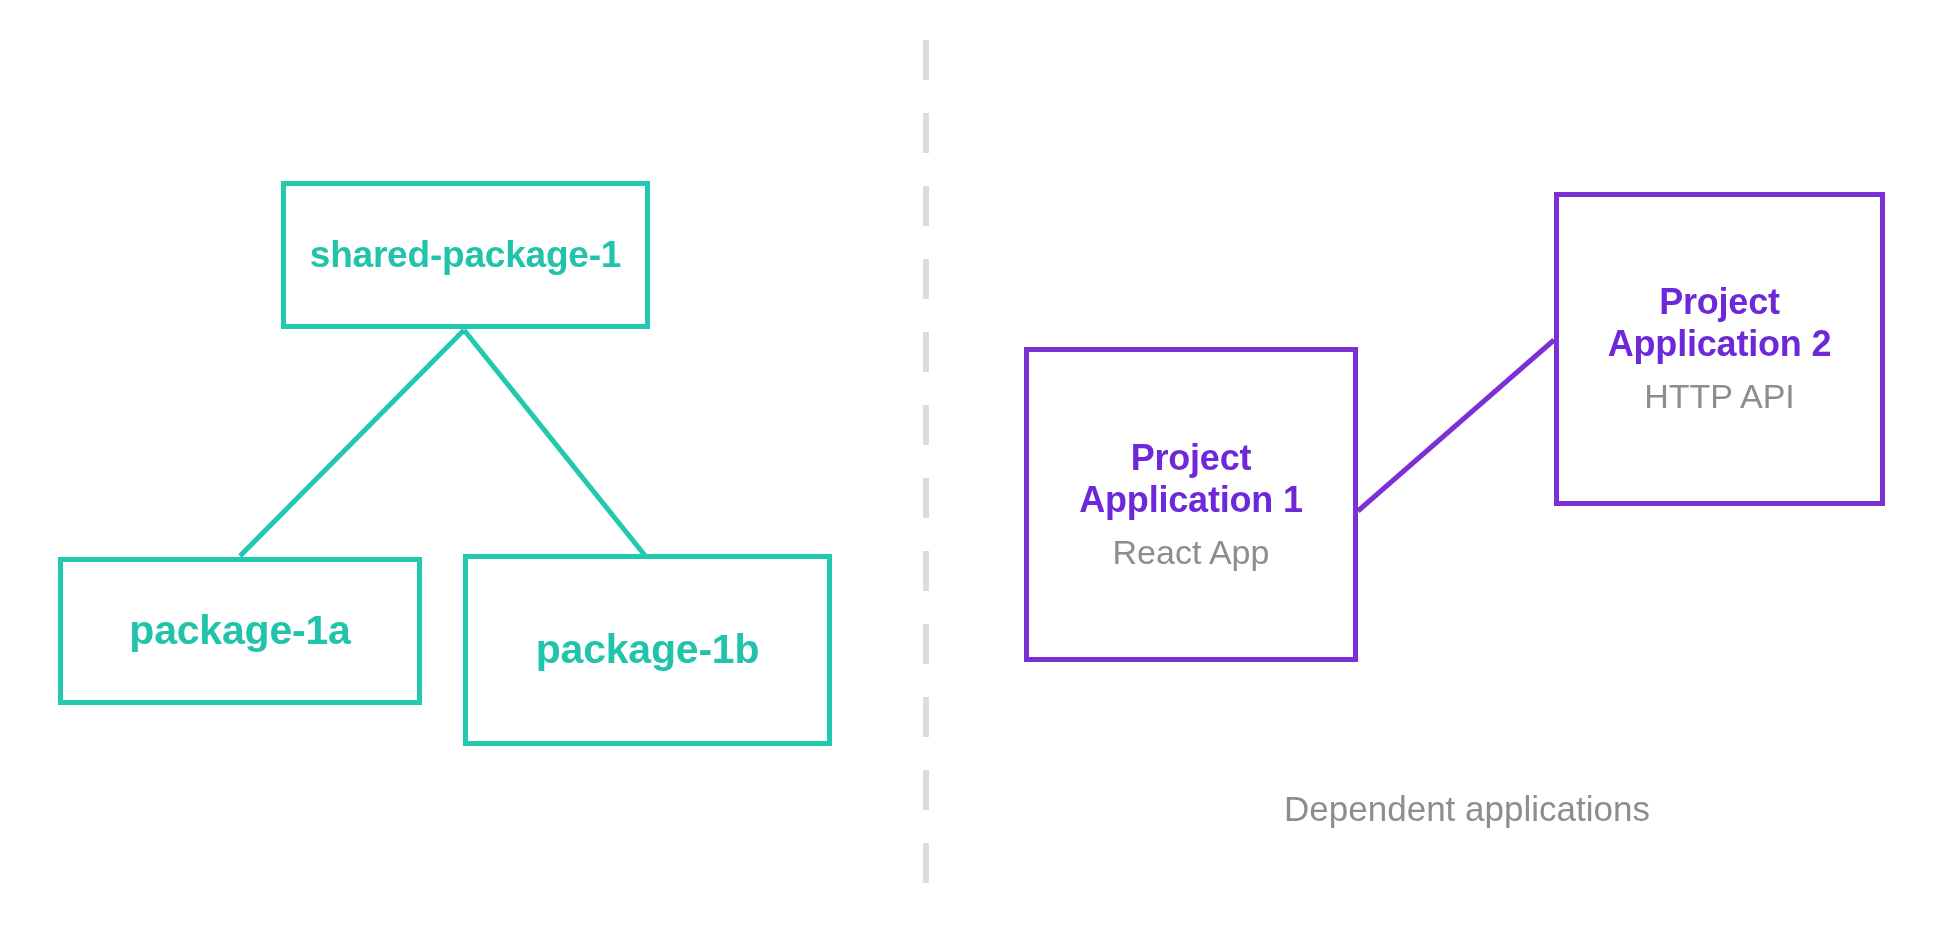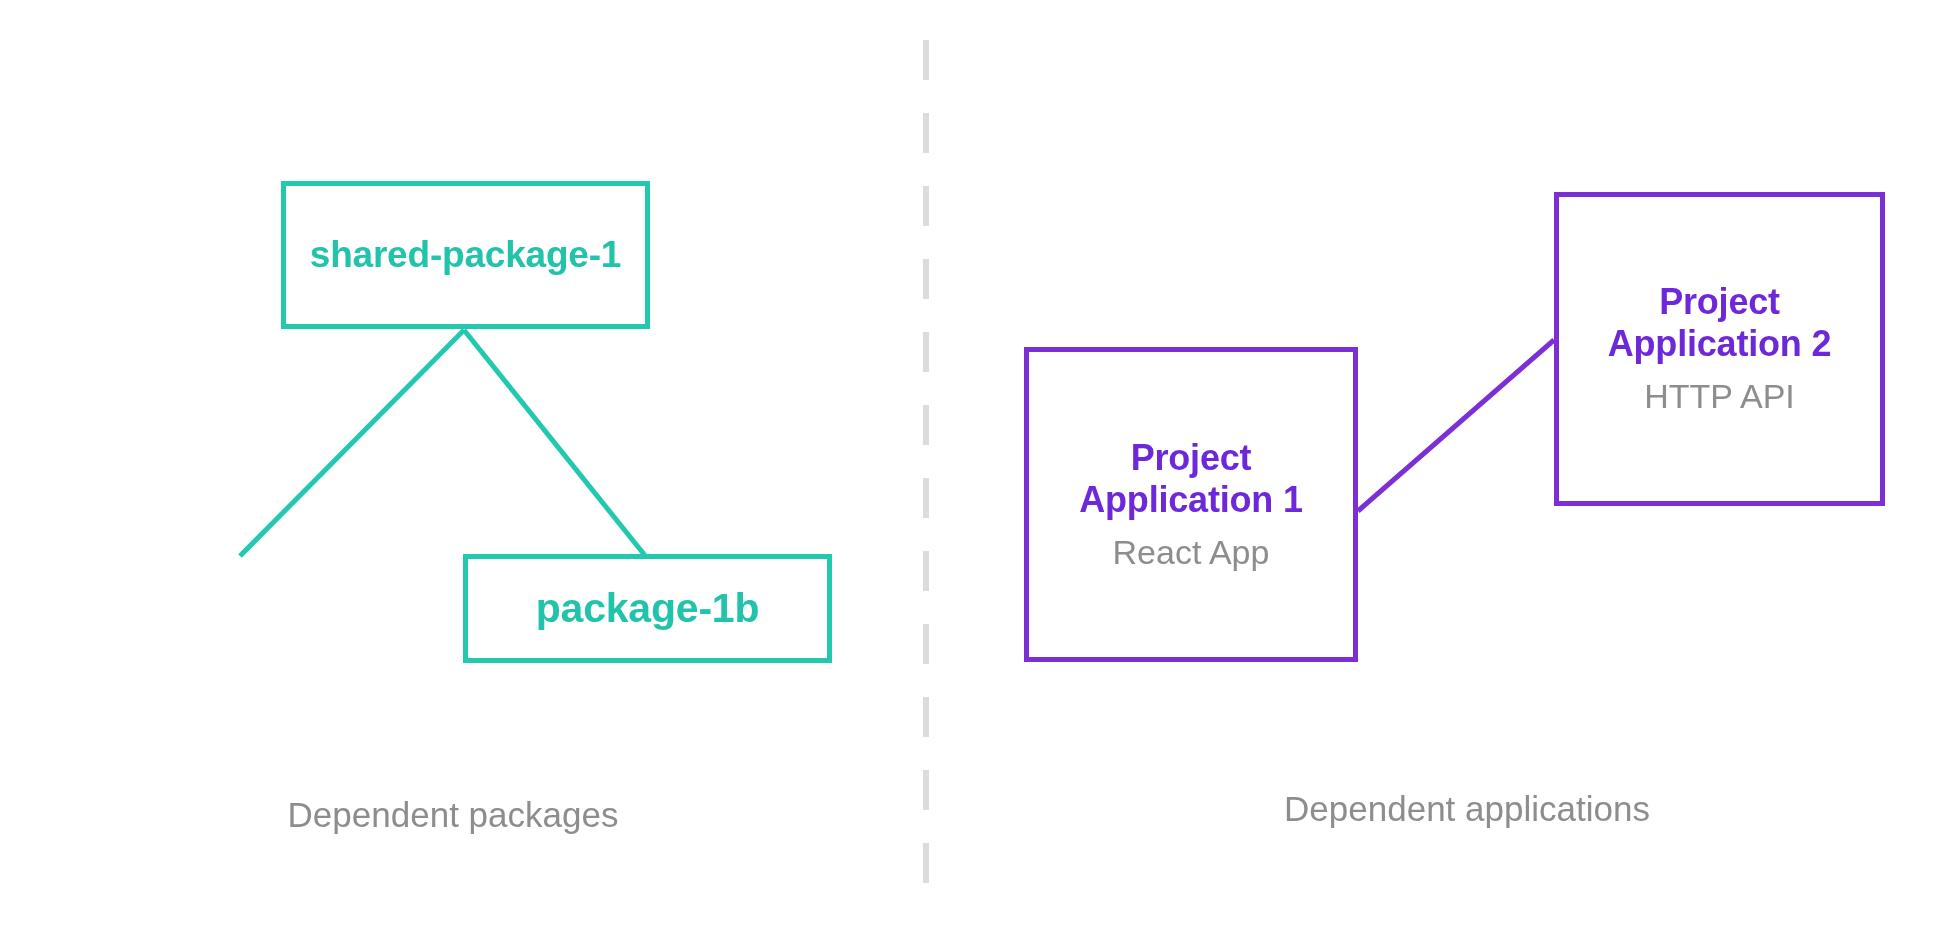--- a/index.html
+++ b/index.html
@@ -30,20 +30,21 @@
     height: 950px;
     pointer-events: none;
   }
 
   
   .node {
     position: absolute;
     box-sizing: border-box;
     display: flex;
     flex-direction: column;
+    align-items: center;
     justify-content: center;
     background: #ffffff;
     text-align: center;
     line-height: 1.17;
   }
 
   
   .node.pkg {
     border: 5px solid #22C9AE;
   }
@@ -77,21 +78,21 @@
   #node-shared-package-1 .node-title { font-size: 37px; }
 
   #node-package-1a {
     left: 58px;   top: 557px;
     width: 364px; height: 148px;
   }
   #node-package-1a .node-title { font-size: 41px; }
 
   #node-package-1b {
     left: 463px;  top: 554px;
-    width: 369px; height: 109px;
+    width: 369px; height: 192px;
   }
   #node-package-1b .node-title { font-size: 41px; }
 
   #node-project-application-1 {
     left: 1024px; top: 347px;
     width: 334px; height: 315px;
   }
   #node-project-application-1 .node-title { font-size: 36px; }
   #node-project-application-1 .node-sub   { font-size: 34px; }
 
@@ -128,26 +129,28 @@
 
     <line x1="1358" y1="511" x2="1554" y2="340" stroke="#7B2FD4" stroke-width="5" stroke-linecap="butt"></line>
 
     <line x1="926" y1="40" x2="926" y2="890" stroke="#DCDCDC" stroke-width="6" stroke-dasharray="40 33"></line>
   </svg>
 
   <div class="node pkg" id="node-shared-package-1">
     <div class="node-title">shared-package-1</div>
   </div>
 
+  <div class="node pkg" id="node-package-1a">
+    <div class="node-title">package-1a</div>
+  </div>
 
   <div class="node pkg" id="node-package-1b">
     <div class="node-title">package-1b</div>
   </div>
 
-  <div class="caption" id="caption-dependent-packages">Dependent packages</div>
 
   <div class="node app" id="node-project-application-1">
     <div class="node-title">Project
 Application 1</div>
     <div class="node-sub">React App</div>
   </div>
 
   <div class="node app" id="node-project-application-2">
     <div class="node-title">Project
 Application 2</div>

